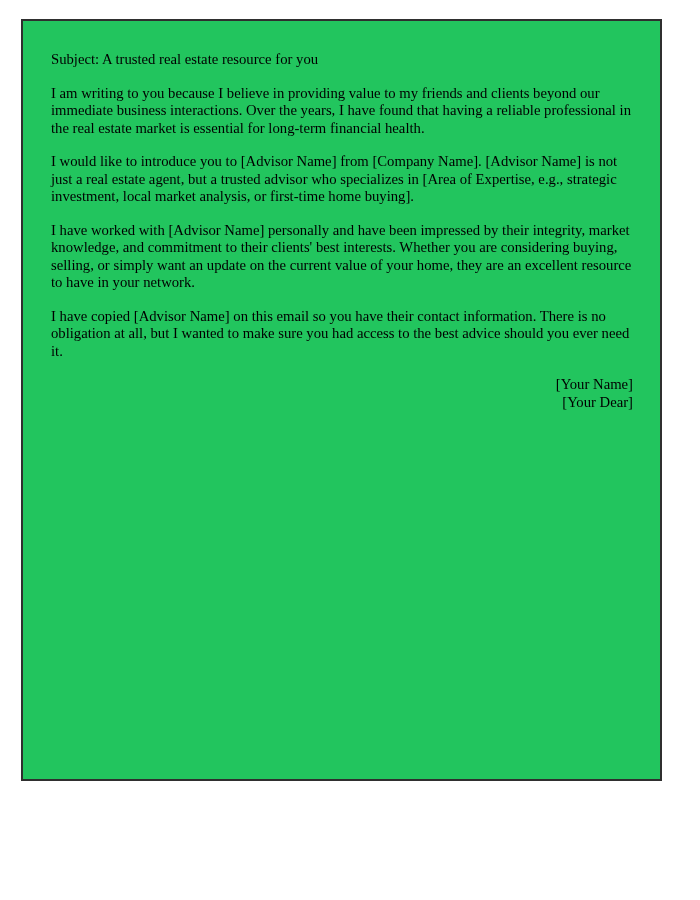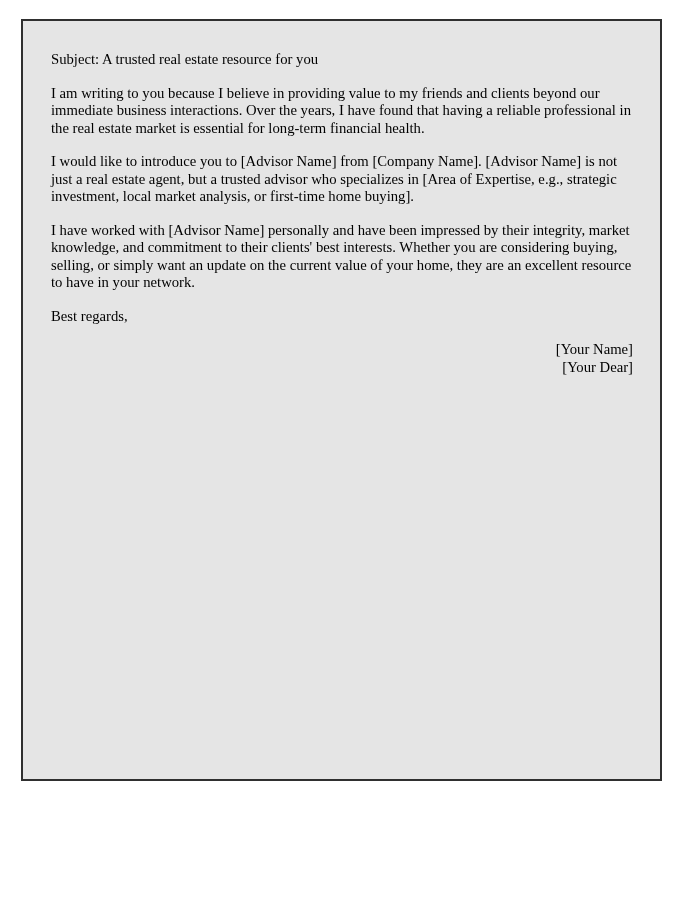--- a/index.html
+++ b/index.html
@@ -15,21 +15,21 @@
     color: #000000;
   }
   .page-border {
     position: absolute;
     left: 21px;
     top: 19px;
     width: 641px;
     height: 762px;
     border: 2px solid #2f2f2f;
     box-sizing: border-box;
-    background: #e5e5e5;
+    background: #22c55e;
   }
   .letter-content {
     padding: 30px 27px 0 28px;
     font-size: 14.7px;
     line-height: 17.5px;
     color: #000000;
   }
   .letter-content p {
     margin: 0 0 16px 0;
     max-width: 584px;
@@ -44,19 +44,19 @@
 </style>
 </head>
 <body>
 
 <div class="page-border">
   <div class="letter-content">
     <p>Subject: A trusted real estate resource for you</p>
     <p>I am writing to you because I believe in providing value to my friends and clients beyond our immediate business interactions. Over the years, I have found that having a reliable professional in the real estate market is essential for long-term financial health.</p>
     <p>I would like to introduce you to [Advisor Name] from [Company Name]. [Advisor Name] is not just a real estate agent, but a trusted advisor who specializes in [Area of Expertise, e.g., strategic investment, local market analysis, or first-time home buying].</p>
     <p>I have worked with [Advisor Name] personally and have been impressed by their integrity, market knowledge, and commitment to their clients' best interests. Whether you are considering buying, selling, or simply want an update on the current value of your home, they are an excellent resource to have in your network.</p>
-    <p>Best regards,</p>
+    <p>I have copied [Advisor Name] on this email so you have their contact information. There is no obligation at all, but I wanted to make sure you had access to the best advice should you ever need it.</p>
     <div class="signature-block">
       <div>[Your Name]</div>
       <div>[Your Dear]</div>
     </div>
   </div>
 </div>
 
 </body></html>

